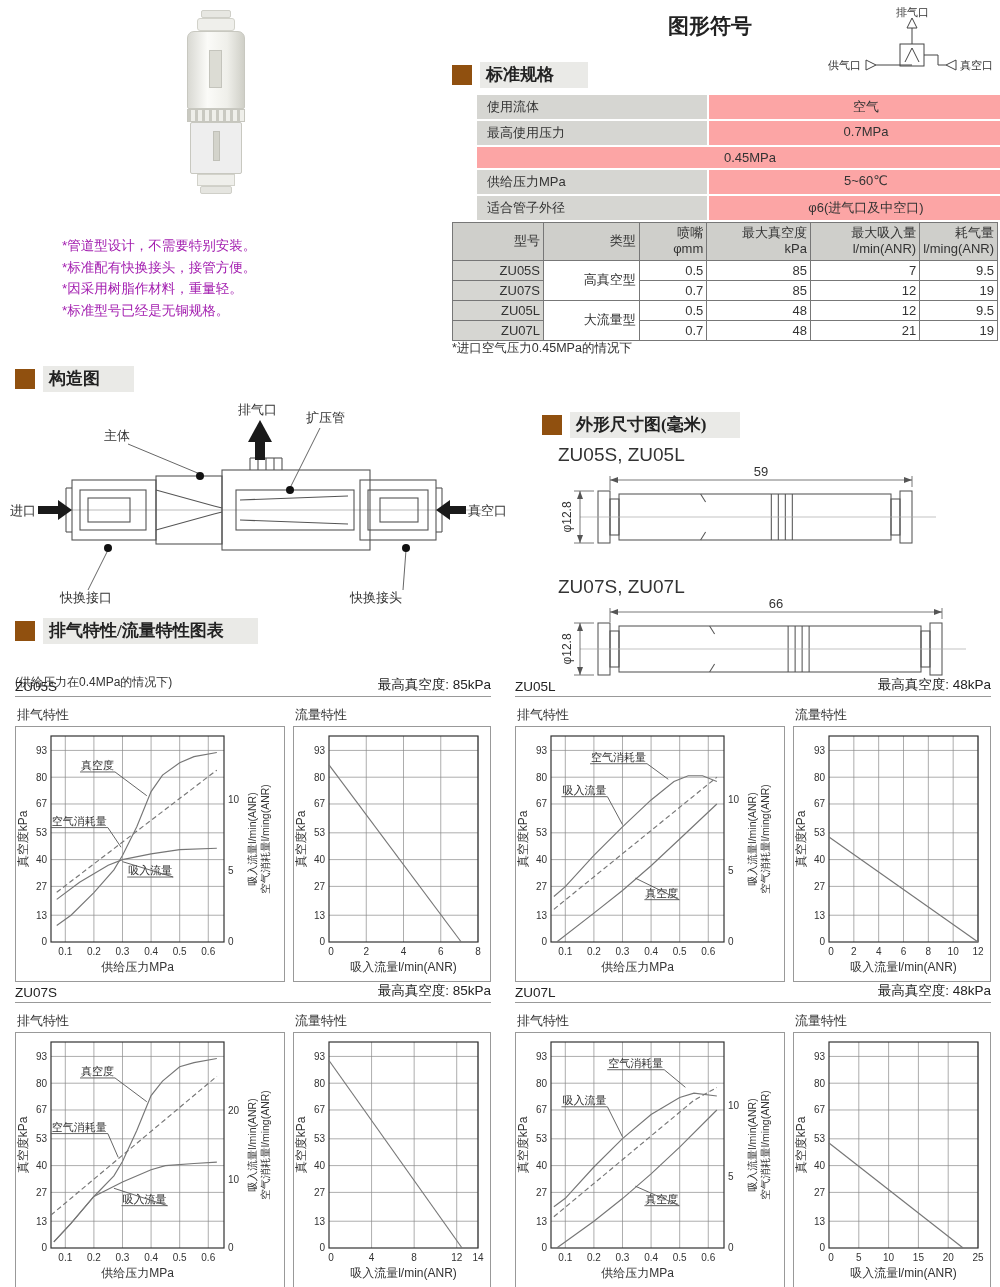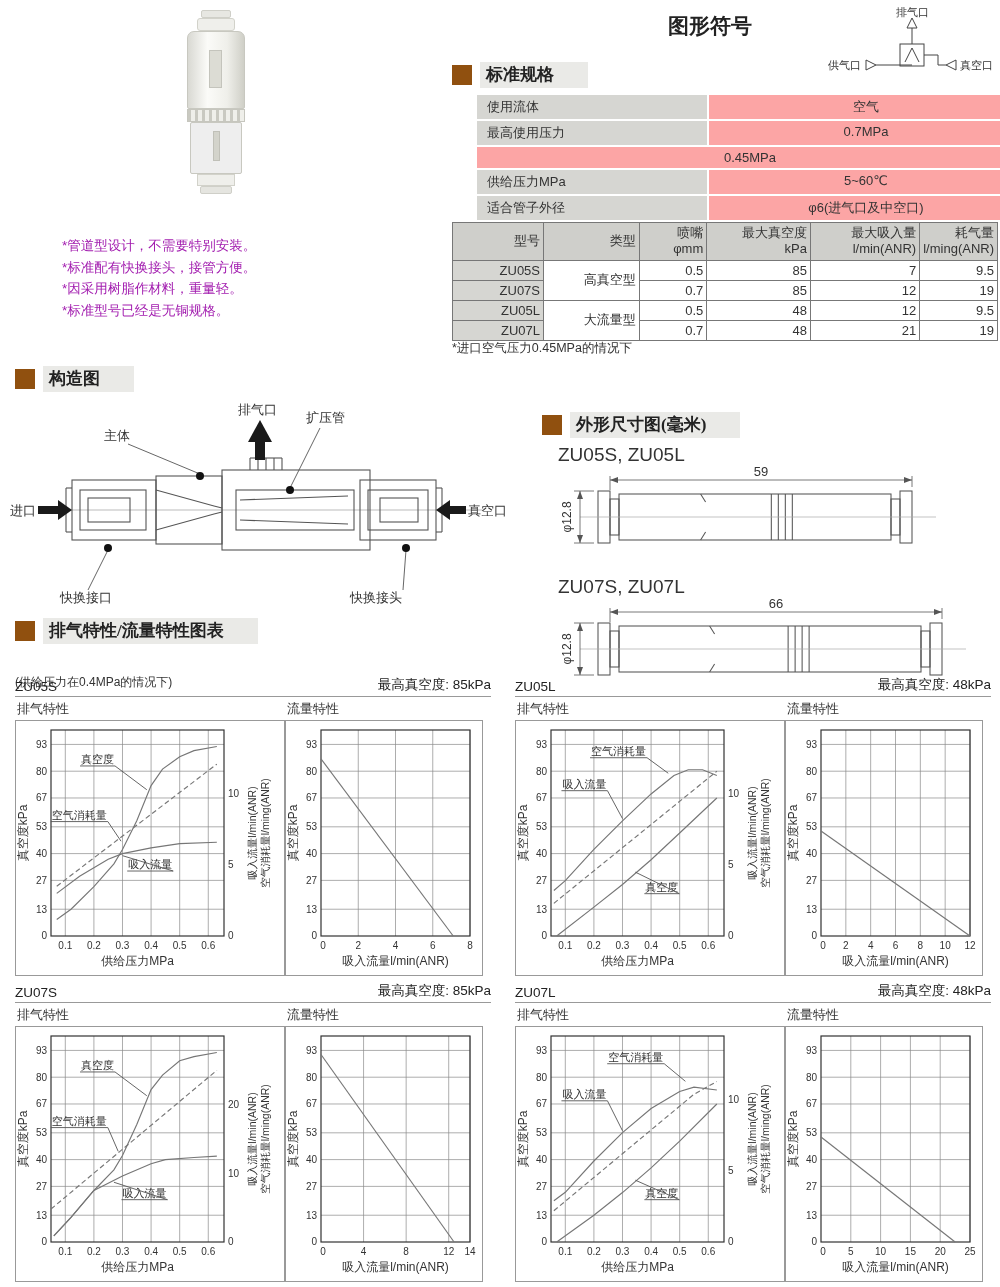--- a/index.html
+++ b/index.html
@@ -49,21 +49,21 @@
   .dim-block{margin-bottom:12px;}
   .dim-models{font-size:19px;color:#333;margin:0 0 0 18px;}
   svg text{fill:#333;}
   .charts-sub{position:absolute;left:15px;top:674px;font-size:12px;color:#333;}
 
   
   .chart-group{position:absolute;width:476px;}
   .g0{left:15px;top:676px;}  .g1{left:515px;top:676px;}
   .g2{left:15px;top:982px;}  .g3{left:515px;top:982px;}
   .group-header{display:flex;justify-content:space-between;align-items:flex-end;font-size:13.5px;color:#222;border-bottom:1px solid #999;padding-bottom:2px;}
-  .panels{display:flex;margin-top:1px;}
+  .panels{display:flex;gap:8px;margin-top:7px;}
   .panel-title{font-size:13px;color:#333;margin:2px 0 2px 2px;}
   .panel-box{border:1px solid #999;background:#fff;}
   .pb-ex{width:268px;height:254px;}
   .pb-fl{width:196px;height:254px;}
 </style>
 </head>
 <body>
 
 <div id="page">
 

